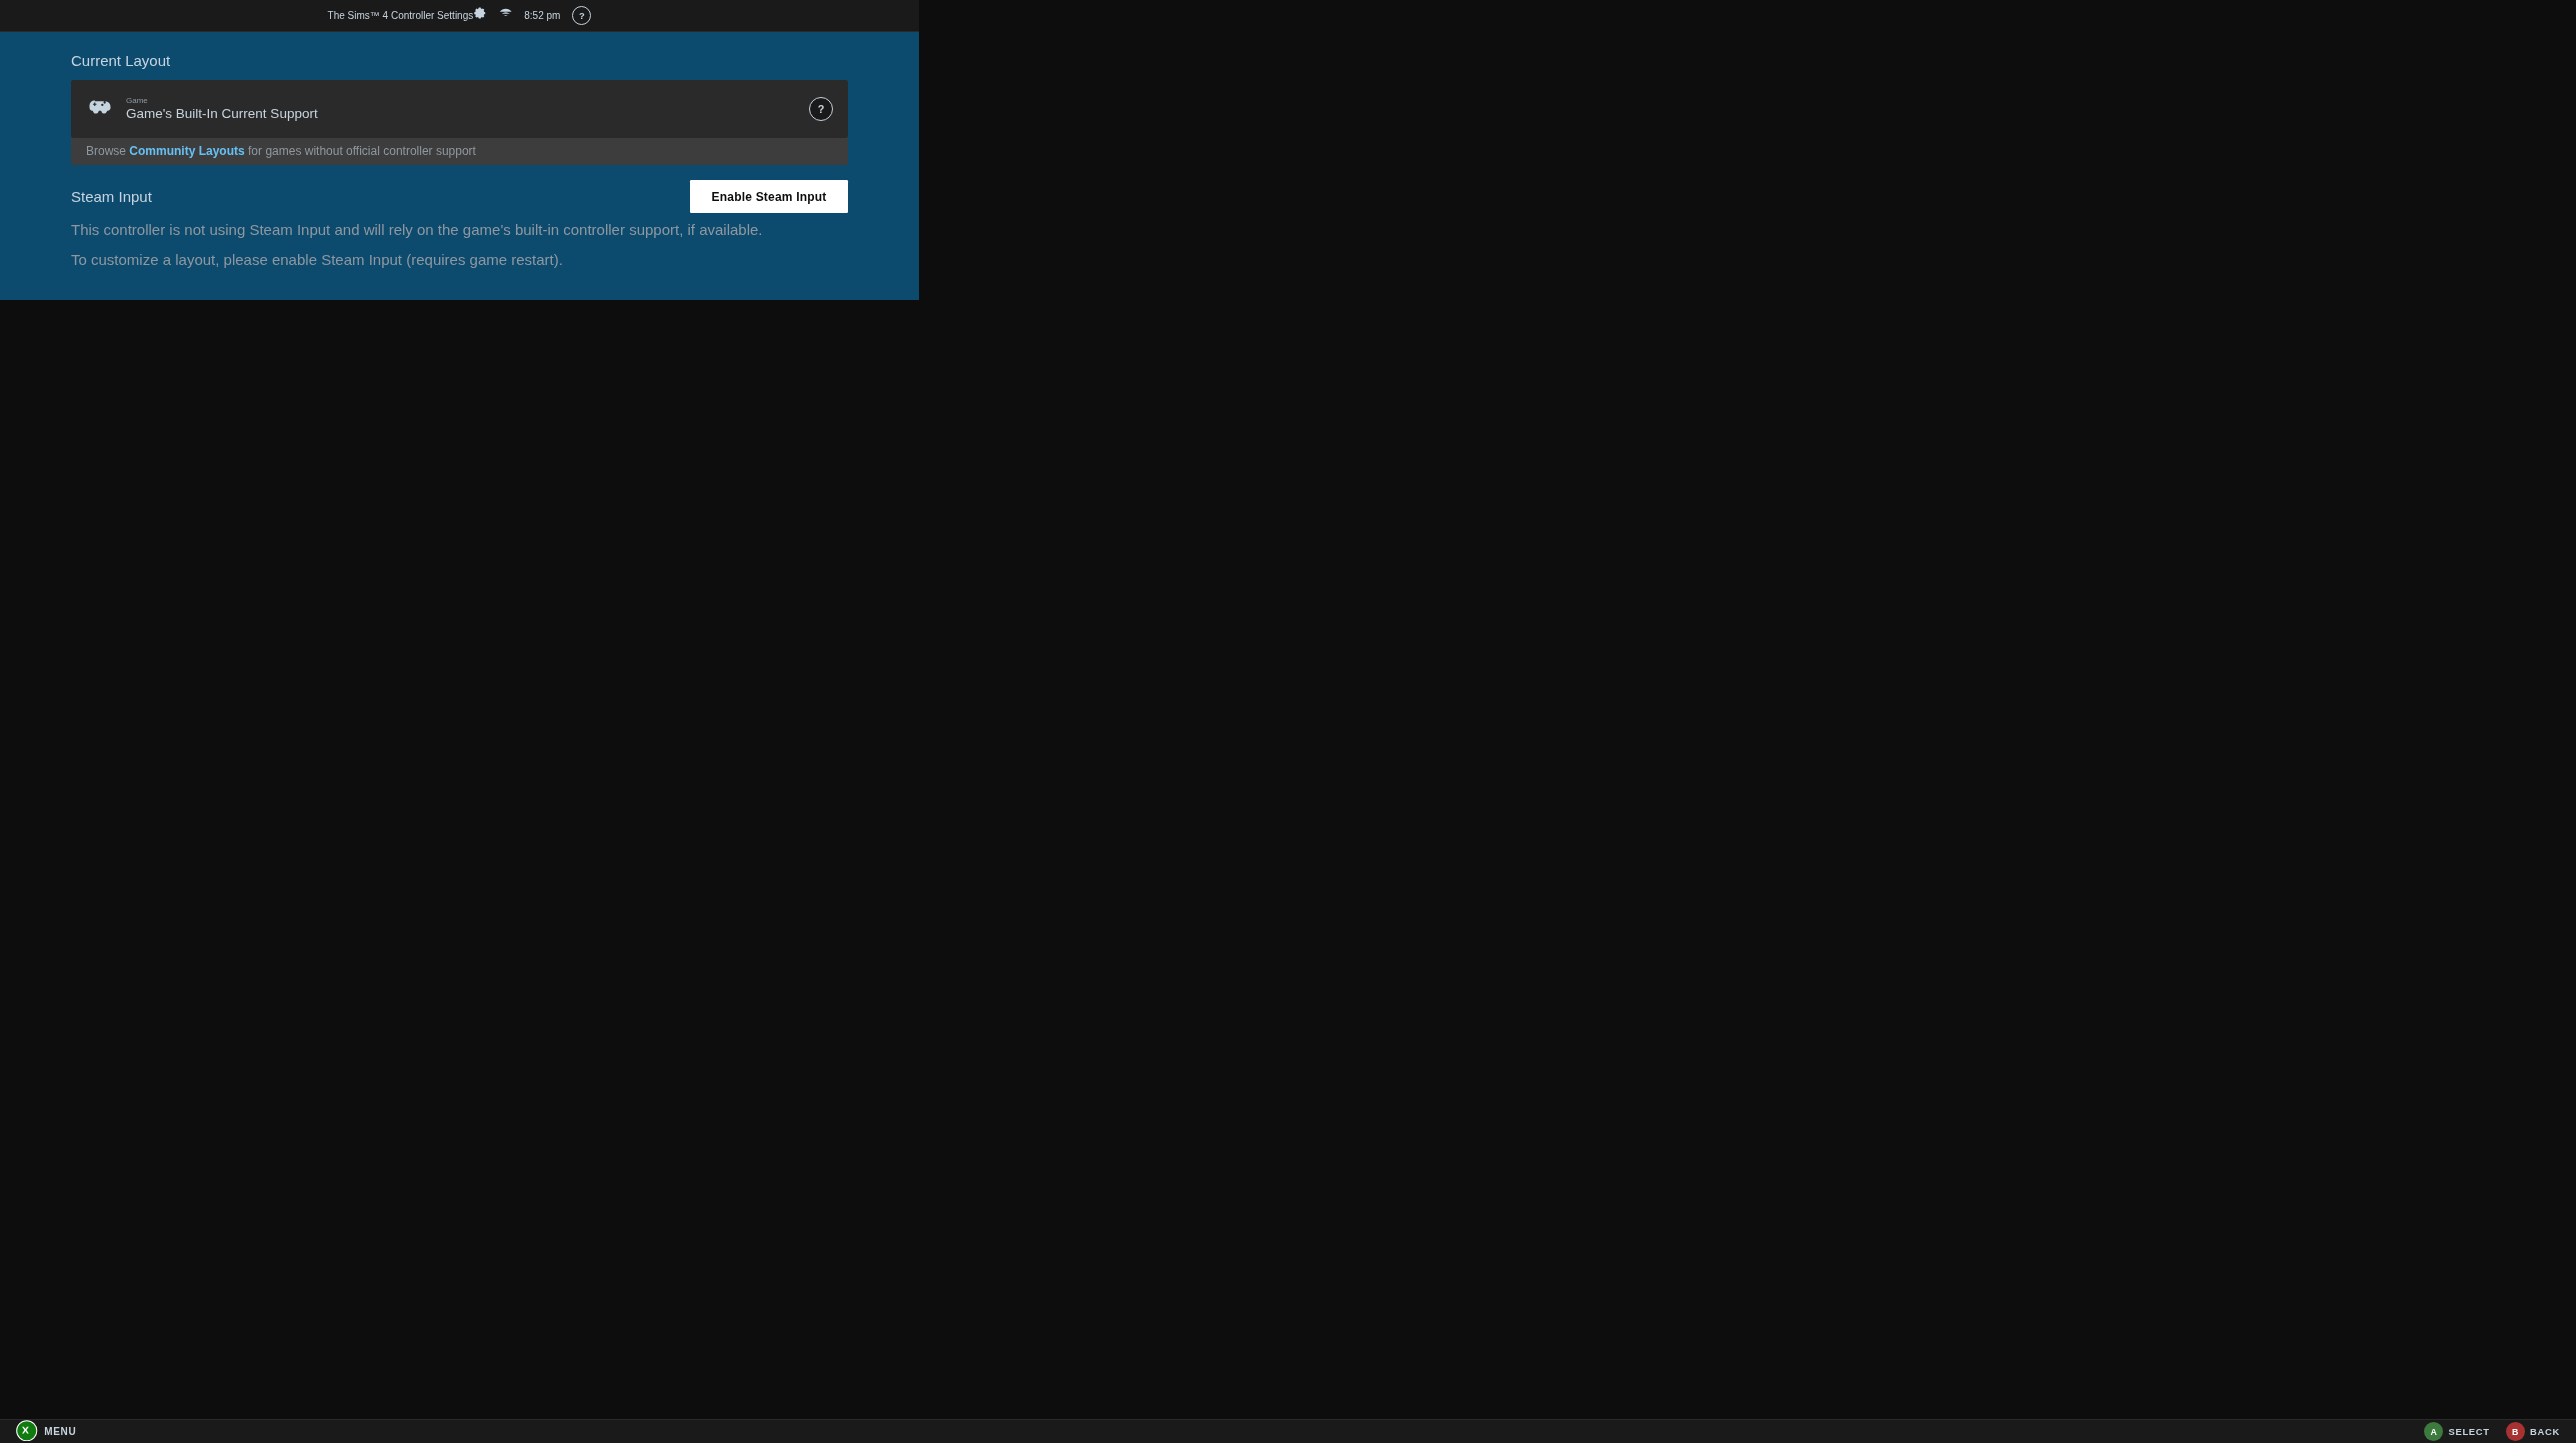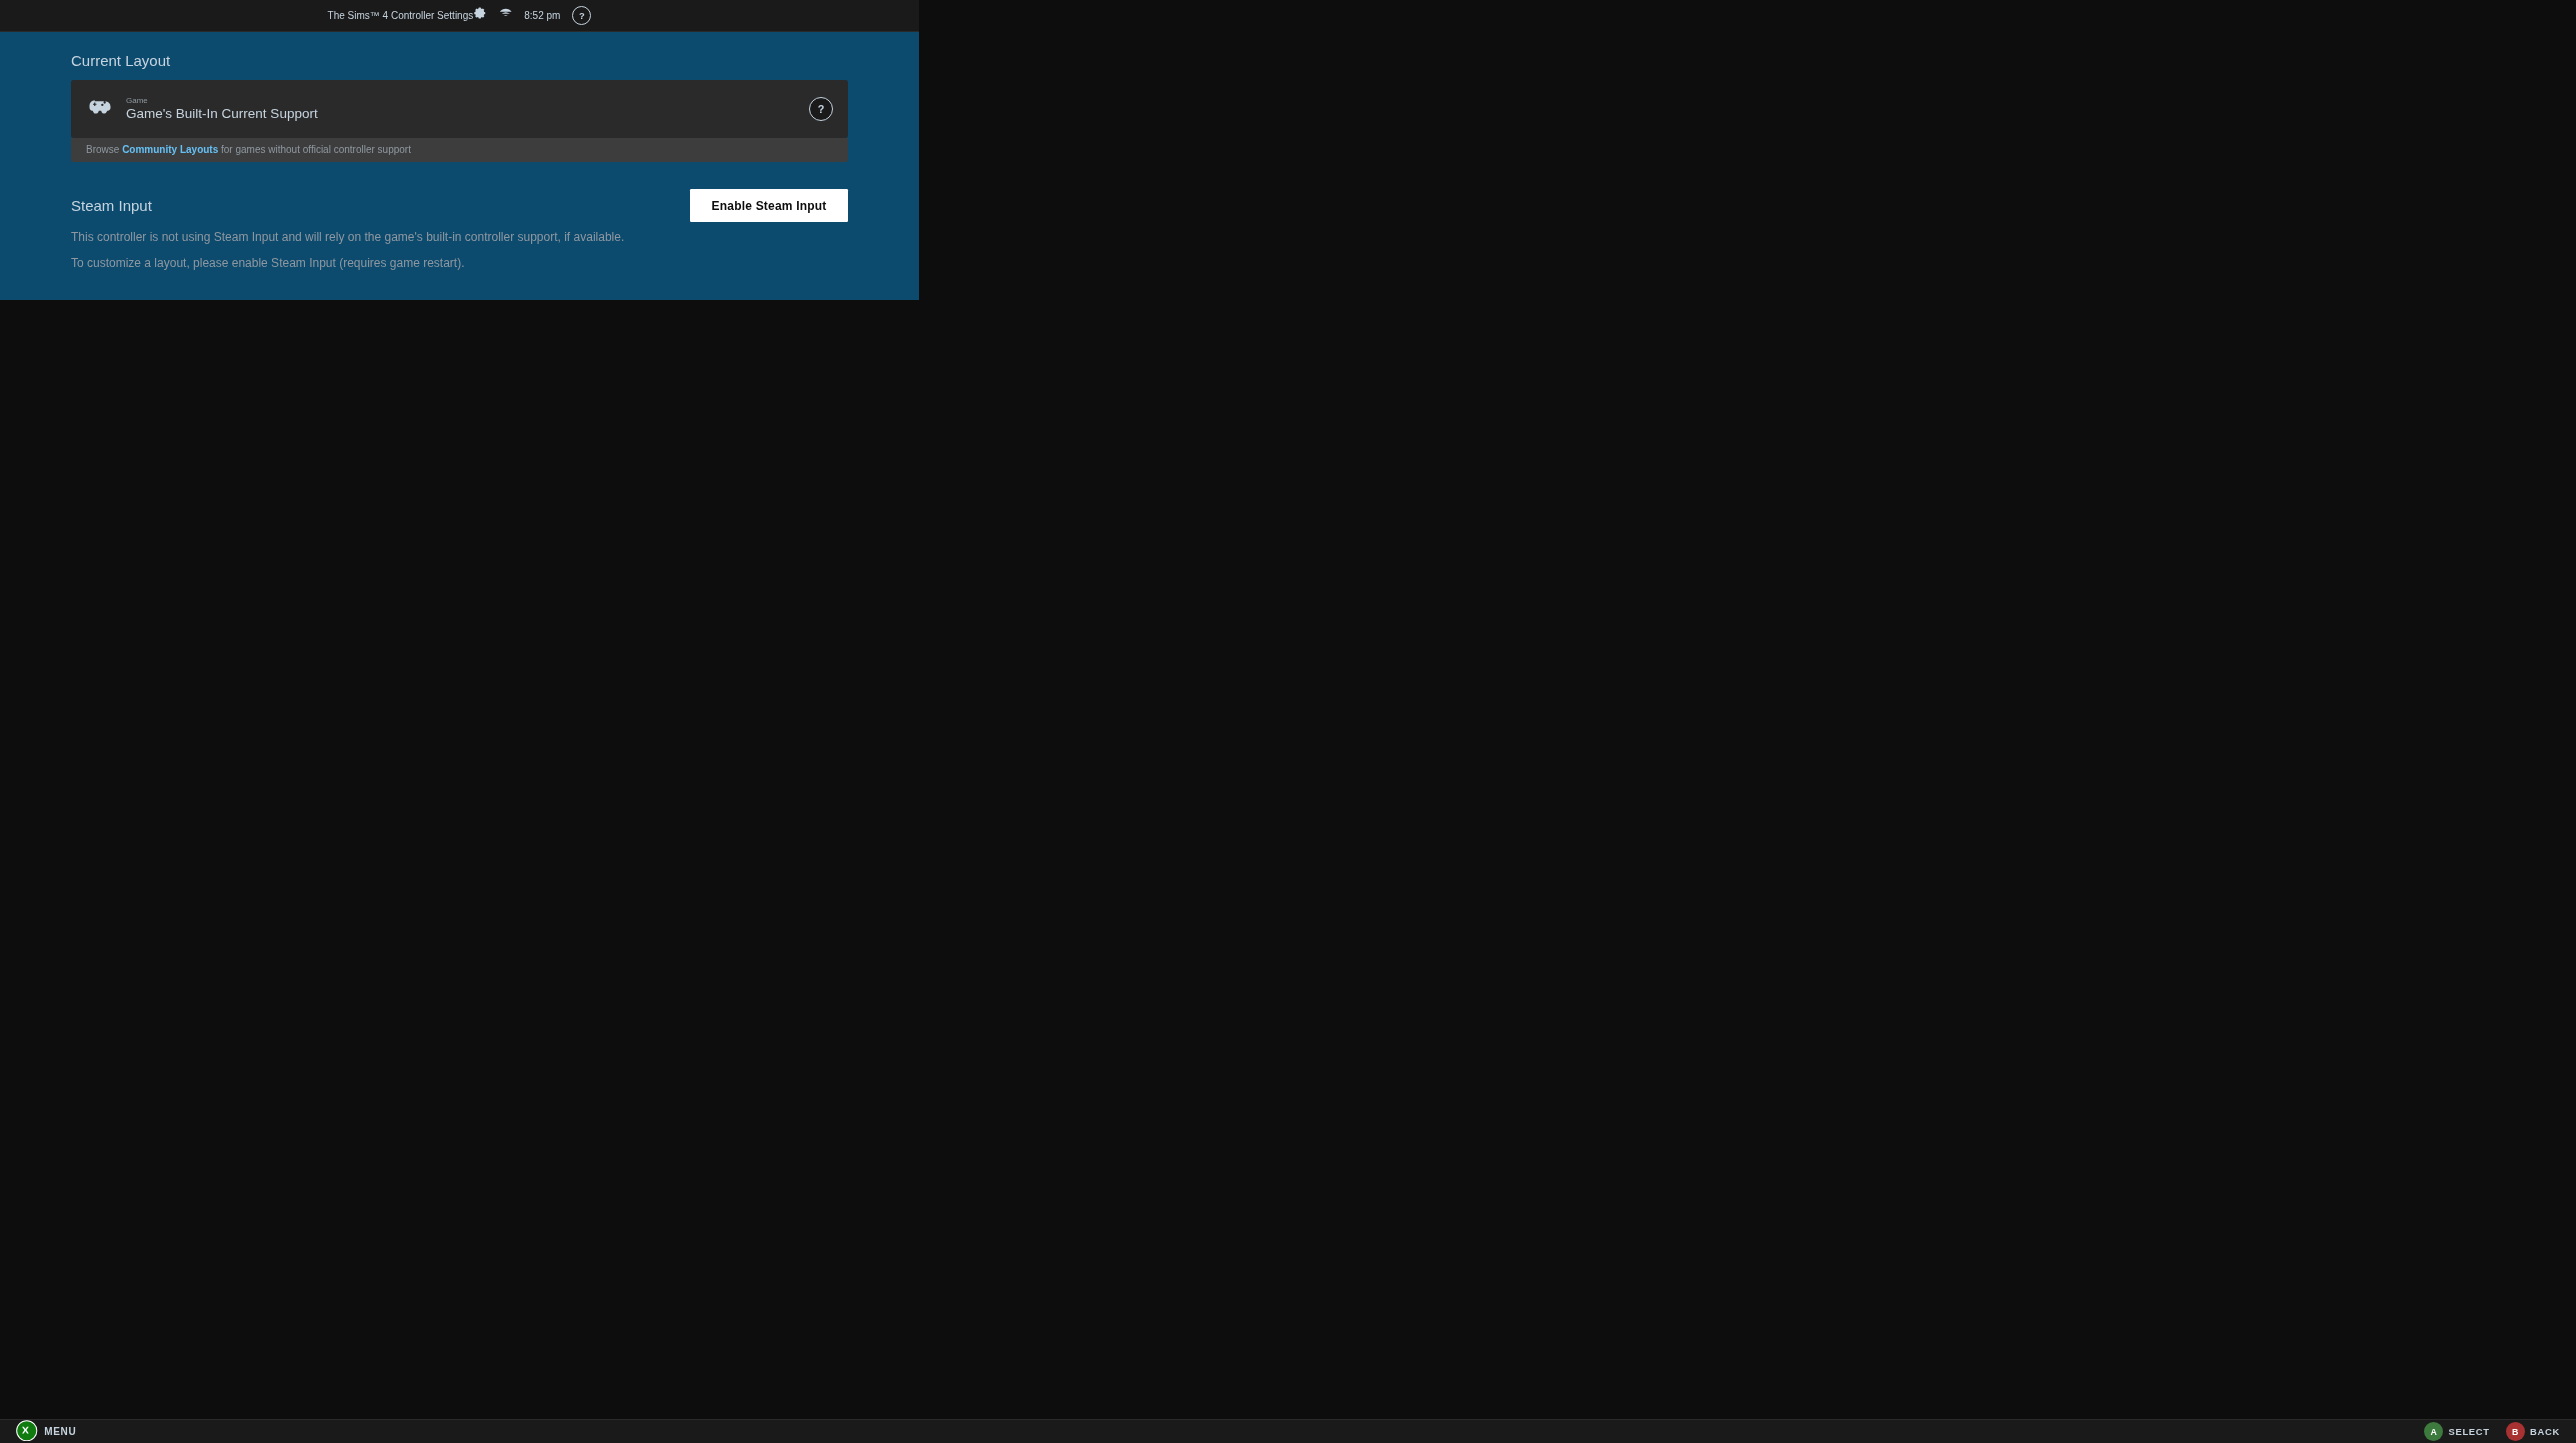--- a/index.html
+++ b/index.html
@@ -134,25 +134,25 @@
       font-size: 10.8px;
       color: #c6d4df;
       font-weight: bold;
       cursor: pointer;
       background: #1a1a1a;
     }
 
     .browse-bar {
       background-color: #3d3d3d;
       padding: 6.7px 15px;
-      font-size: 10px;
+      font-size: 12px;
       color: #8f98a0;
       border-bottom-left-radius: 2.7px;
       border-bottom-right-radius: 2.7px;
-      margin-bottom: 27px;
+      margin-bottom: 15px;
     }
 
     .browse-bar .highlight {
       color: #66c0f4;
       font-weight: bold;
     }
 
     
     .steam-input-section {
       margin-top: 0;
@@ -177,21 +177,21 @@
       border: none;
       padding: 9.4px 21.5px;
       font-size: 12px;
       font-weight: bold;
       cursor: pointer;
       border-radius: 1.3px;
       letter-spacing: 0.2px;
     }
 
     .description-text {
-      font-size: 12px;
+      font-size: 15px;
       color: #8f98a0;
       margin-bottom: 8px;
       line-height: 1.5;
     }
 
     
     .footer {
       position: fixed;
       bottom: 0;
       left: 0;

